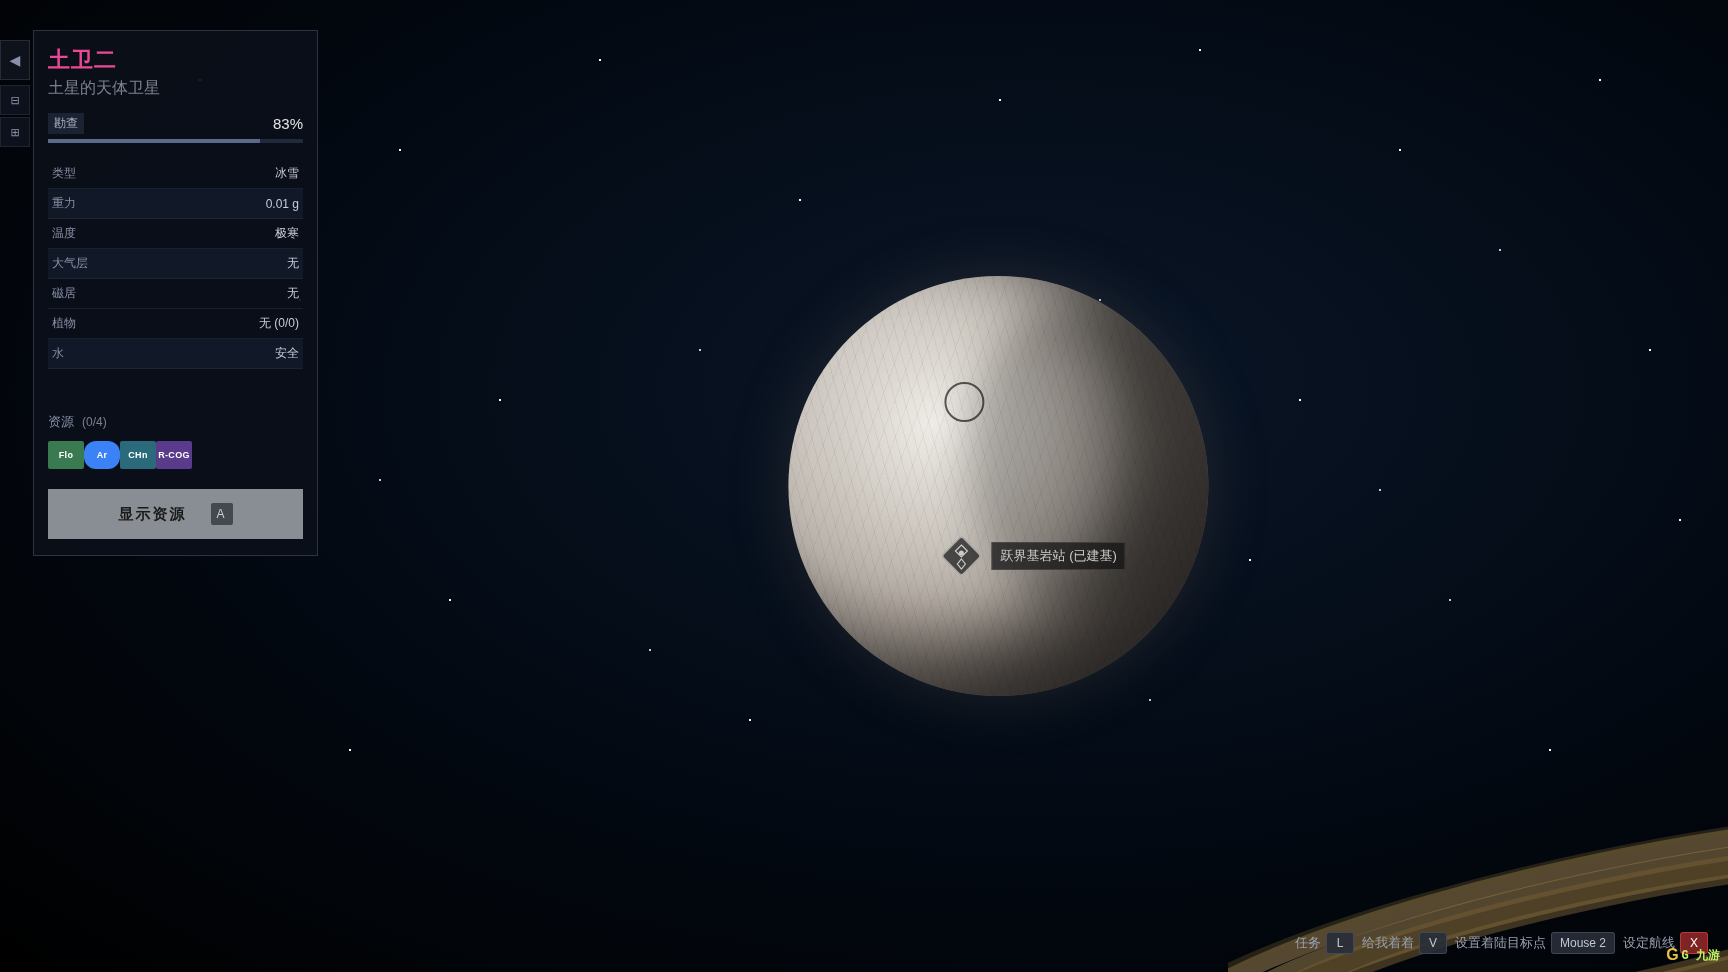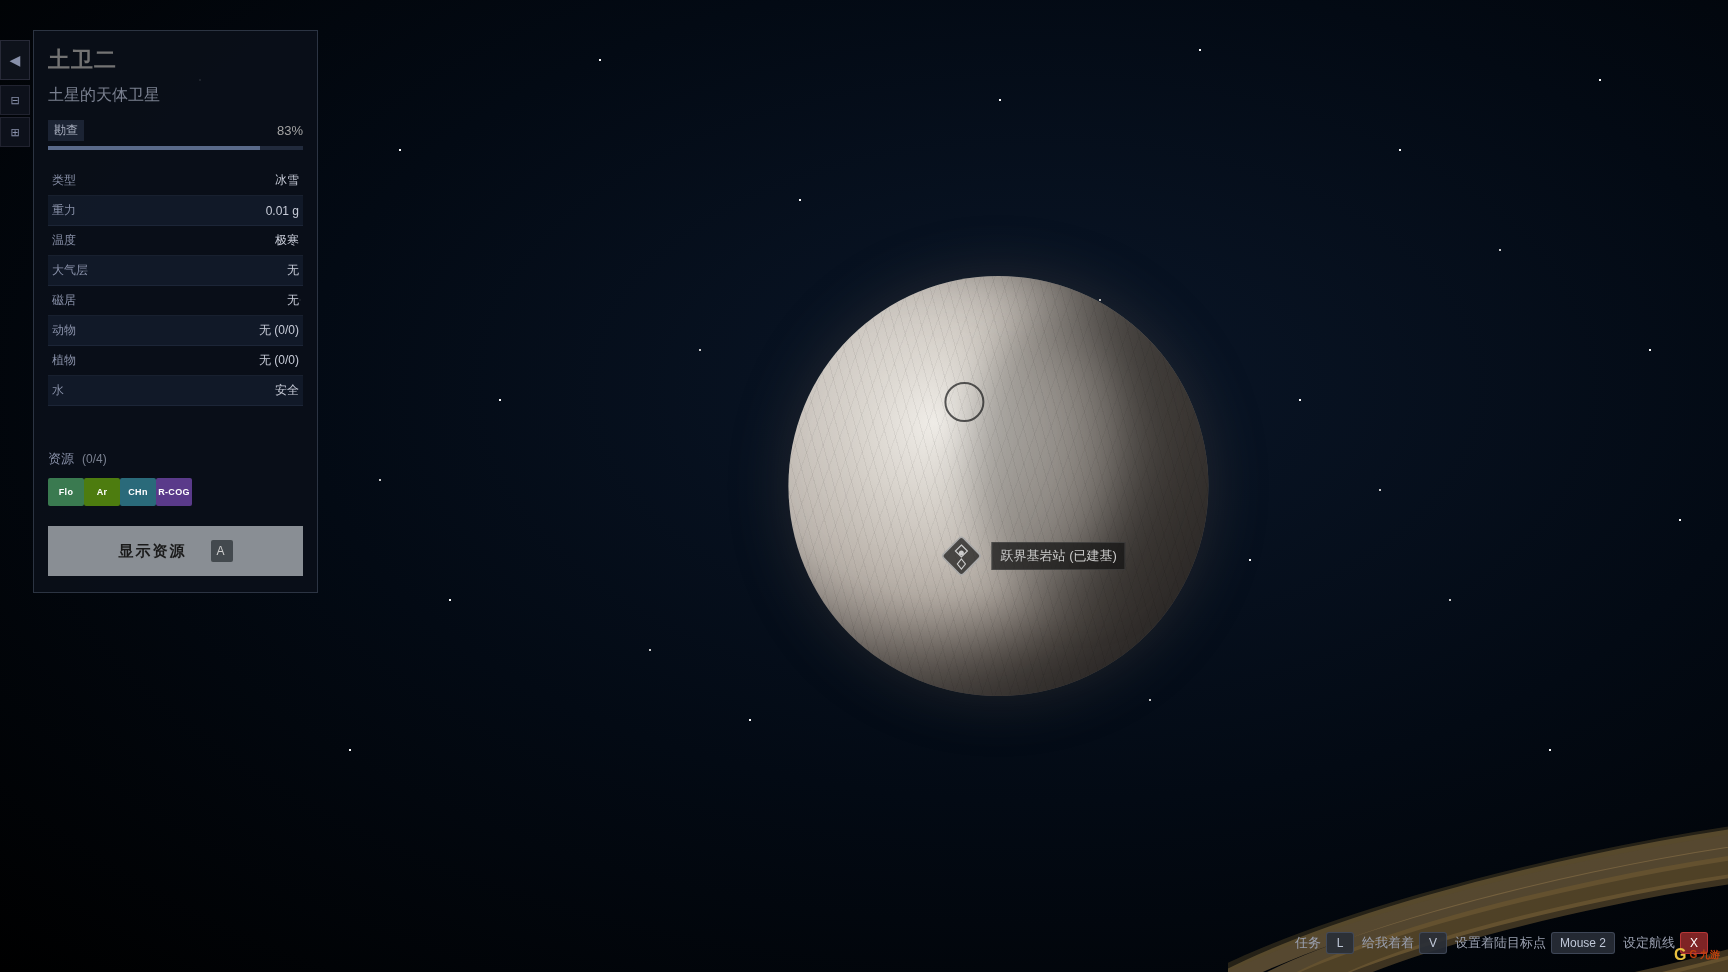--- a/index.html
+++ b/index.html
@@ -211,23 +211,23 @@
       left: 33px;
       width: 285px;
       background: rgba(10, 15, 25, 0.92);
       border: 1px solid rgba(80, 90, 110, 0.5);
       padding: 14px 14px 16px;
       z-index: 10;
     }
 
     .planet-name {
       font-size: 22px;
-      color: #737373;
+      color: #ec4899;
       font-weight: bold;
-      margin-bottom: 10px;
+      margin-bottom: 3px;
       letter-spacing: 1px;
     }
 
     .planet-subtitle {
       font-size: 16px;
       color: #7a8090;
       margin-bottom: 14px;
     }
 
     
@@ -243,22 +243,22 @@
     }
 
     .survey-label {
       font-size: 12px;
       color: #aab0c0;
       padding: 2px 6px;
       background: rgba(40,50,70,0.6);
     }
 
     .survey-pct {
-      font-size: 13px;
-      color: #a3a3a3;
+      font-size: 15px;
+      color: #e5e5e5;
     }
 
     .survey-bar-bg {
       width: 100%;
       height: 4px;
       background: rgba(40,50,70,0.8);
     }
 
     .survey-bar-fill {
       height: 4px;
@@ -329,21 +329,21 @@
       align-items: center;
       justify-content: center;
       font-size: 9px;
       color: #fff;
       font-weight: bold;
       letter-spacing: 0.3px;
       border-radius: 2px;
     }
 
     .res-green { background: #3a7a50; }
-    .res-blue { background: #4d7c0f; }
+    .res-blue { background: #3b82f6; border-radius: 12px; }
     .res-teal { background: #2a6a7a; }
     .res-purple { background: #5a3a8a; }
 
     
     .show-resources-btn {
       width: 100%;
       padding: 14px 10px;
       background: rgba(160, 165, 170, 0.85);
       border: none;
       cursor: pointer;
@@ -509,24 +509,20 @@
     <td class="stat-key">温度</td>
     <td class="stat-val">极寒</td>
   </tr>
         <tr class="stat-row-bg">
     <td class="stat-key">大气层</td>
     <td class="stat-val">无</td>
   </tr>
         <tr>
     <td class="stat-key">磁居</td>
     <td class="stat-val">无</td>
-  </tr>
-        <tr class="stat-row-bg">
-    <td class="stat-key">动物</td>
-    <td class="stat-val">无 (0/0)</td>
   </tr>
         <tr>
     <td class="stat-key">植物</td>
     <td class="stat-val">无 (0/0)</td>
   </tr>
         <tr class="stat-row-bg">
     <td class="stat-key">水</td>
     <td class="stat-val">安全</td>
   </tr>
       </tbody>
@@ -566,14 +562,14 @@
     <span class="hud-key ">Mouse 2</span>
   </div>
     <div class="hud-item">
     <span class="hud-label">设定航线</span>
     <span class="hud-key hud-key-close">X</span>
   </div>
   </div>
 
 <div class="watermark">
   <span style="color:#e8c040;font-size:16px;">G</span>
-  <span style="color:#c2410c;font-size:10px;">G 九游</span>
+  <span style="color:#bef264;font-size:12px;font-family:Liberation Mono, monospace;">G 九游</span>
 </div>
 
 </body></html>

